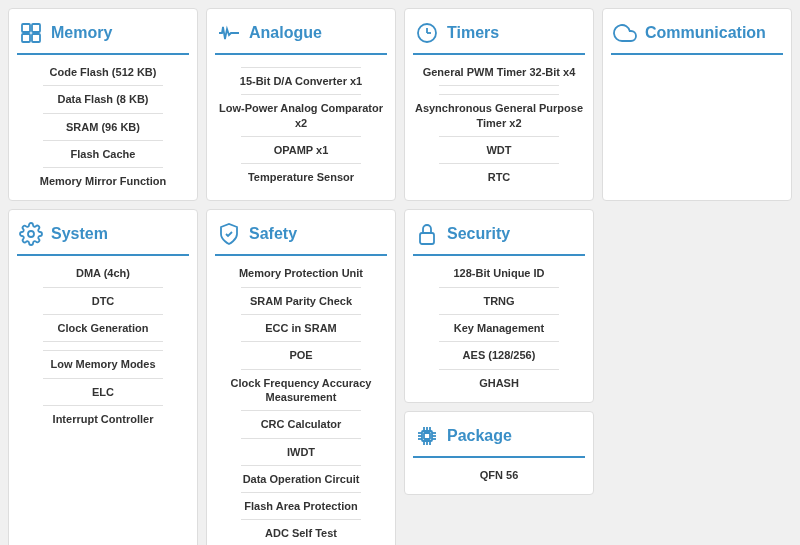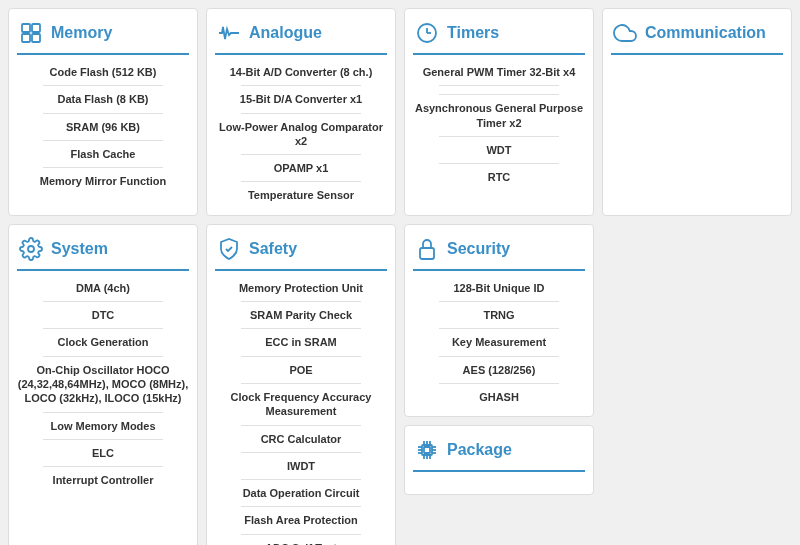--- a/index.html
+++ b/index.html
@@ -101,21 +101,20 @@
     <div class="card">
       <div class="card-header">
         <div class="card-icon">
           <svg viewBox="0 0 24 24" style="width: 24px; height: 24px; stroke: rgb(58, 143, 199); fill: none; stroke-width: 1.8;">
             <polyline points="2,12 5,12 6,6 8,18 10,8 12,14 14,12 22,12"></polyline>
           </svg>
         </div>
         <span class="card-title">Analogue</span>
       </div>
       <div class="card-items">
-        <div class="card-item">14-Bit A/D Converter (8 ch.)</div>
         <hr class="card-item-divider">
         <div class="card-item">15-Bit D/A Converter x1</div>
         <hr class="card-item-divider">
         <div class="card-item">Low-Power Analog Comparator x2</div>
         <hr class="card-item-divider">
         <div class="card-item">OPAMP x1</div>
         <hr class="card-item-divider">
         <div class="card-item">Temperature Sensor</div>
       </div>
     </div>
@@ -161,21 +160,20 @@
         </div>
         <span class="card-title">System</span>
       </div>
       <div class="card-items">
         <div class="card-item">DMA (4ch)</div>
         <hr class="card-item-divider">
         <div class="card-item">DTC</div>
         <hr class="card-item-divider">
         <div class="card-item">Clock Generation</div>
         <hr class="card-item-divider">
-        <div class="card-item">On-Chip Oscillator HOCO (24,32,48,64MHz), MOCO (8MHz), LOCO (32kHz), ILOCO (15kHz)</div>
         <hr class="card-item-divider">
         <div class="card-item">Low Memory Modes</div>
         <hr class="card-item-divider">
         <div class="card-item">ELC</div>
         <hr class="card-item-divider">
         <div class="card-item">Interrupt Controller</div>
       </div>
     </div>
     <div class="card">
       <div class="card-header">
@@ -218,21 +216,21 @@
               <path d="M8 11V7a4 4 0 0 1 8 0v4"></path>
             </svg>
           </div>
           <span class="card-title">Security</span>
         </div>
         <div class="card-items">
           <div class="card-item">128-Bit Unique ID</div>
           <hr class="card-item-divider">
           <div class="card-item">TRNG</div>
           <hr class="card-item-divider">
-          <div class="card-item">Key Measurement</div>
+          <div class="card-item">Key Management</div>
           <hr class="card-item-divider">
           <div class="card-item">AES (128/256)</div>
           <hr class="card-item-divider">
           <div class="card-item">GHASH</div>
         </div>
       </div>
       <div class="card">
         <div class="card-header">
           <div class="card-icon">
             <svg viewBox="0 0 24 24" style="width: 24px; height: 24px; stroke: rgb(58, 143, 199); fill: none; stroke-width: 1.8;">
@@ -247,15 +245,18 @@
               <line x1="12" y1="3" x2="12" y2="7"></line>
               <line x1="15" y1="3" x2="15" y2="7"></line>
               <line x1="9" y1="21" x2="9" y2="17"></line>
               <line x1="12" y1="21" x2="12" y2="17"></line>
               <line x1="15" y1="21" x2="15" y2="17"></line>
               <rect x="9" y="9" width="6" height="6" rx="0.5"></rect>
             </svg>
           </div>
           <span class="card-title">Package</span>
         </div>
+        <div class="card-items">
+          <div class="card-item">QFN 56</div>
+        </div>
       </div>
     </div>
   </div>
 
 </body></html>

